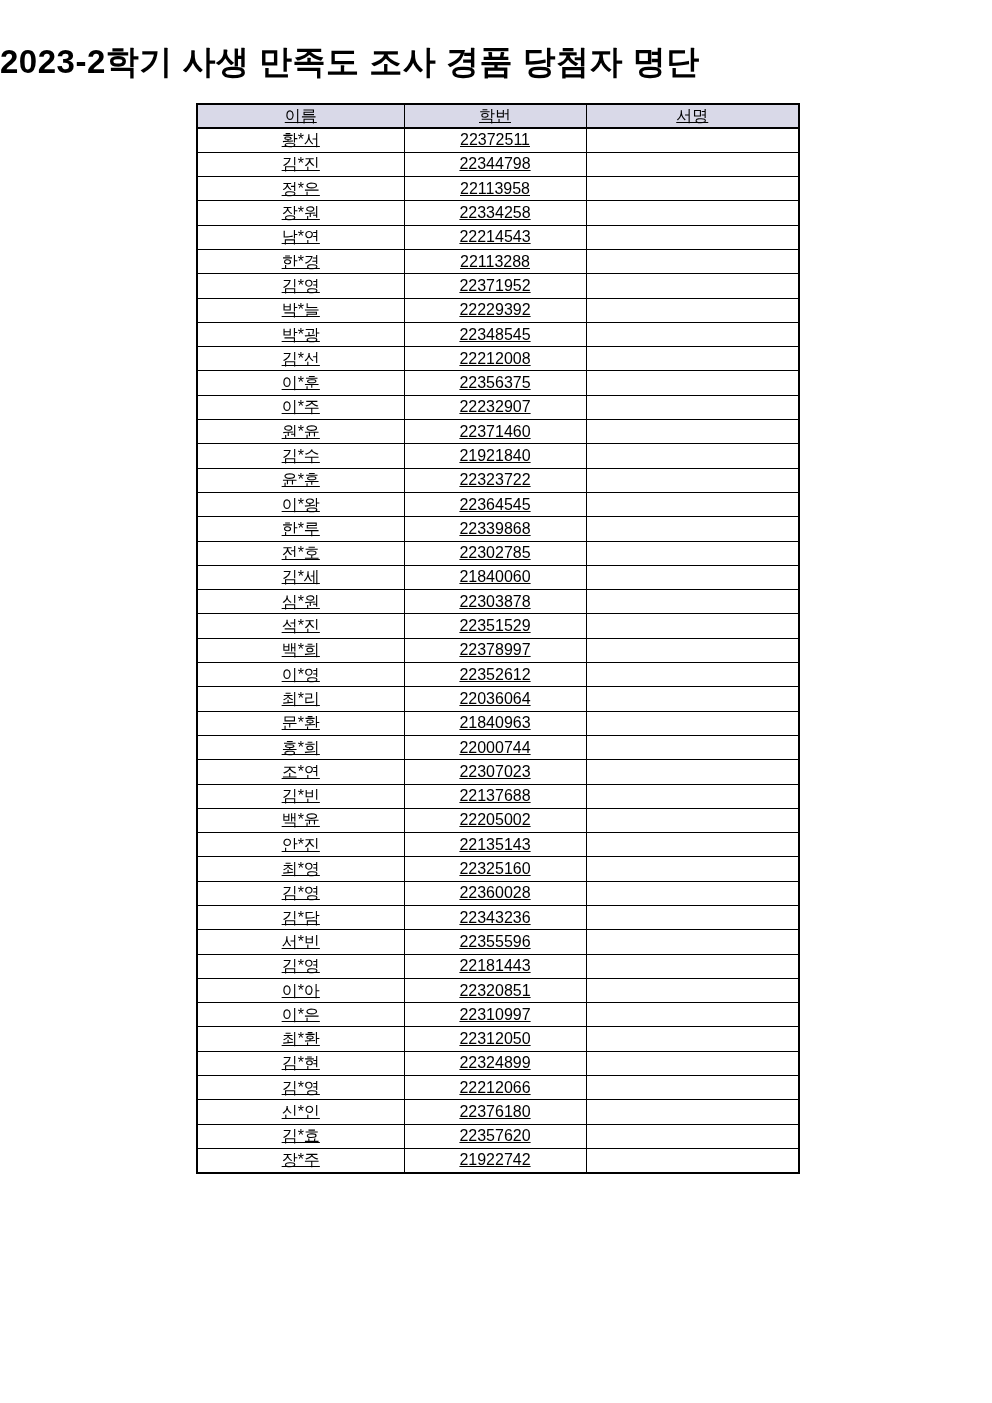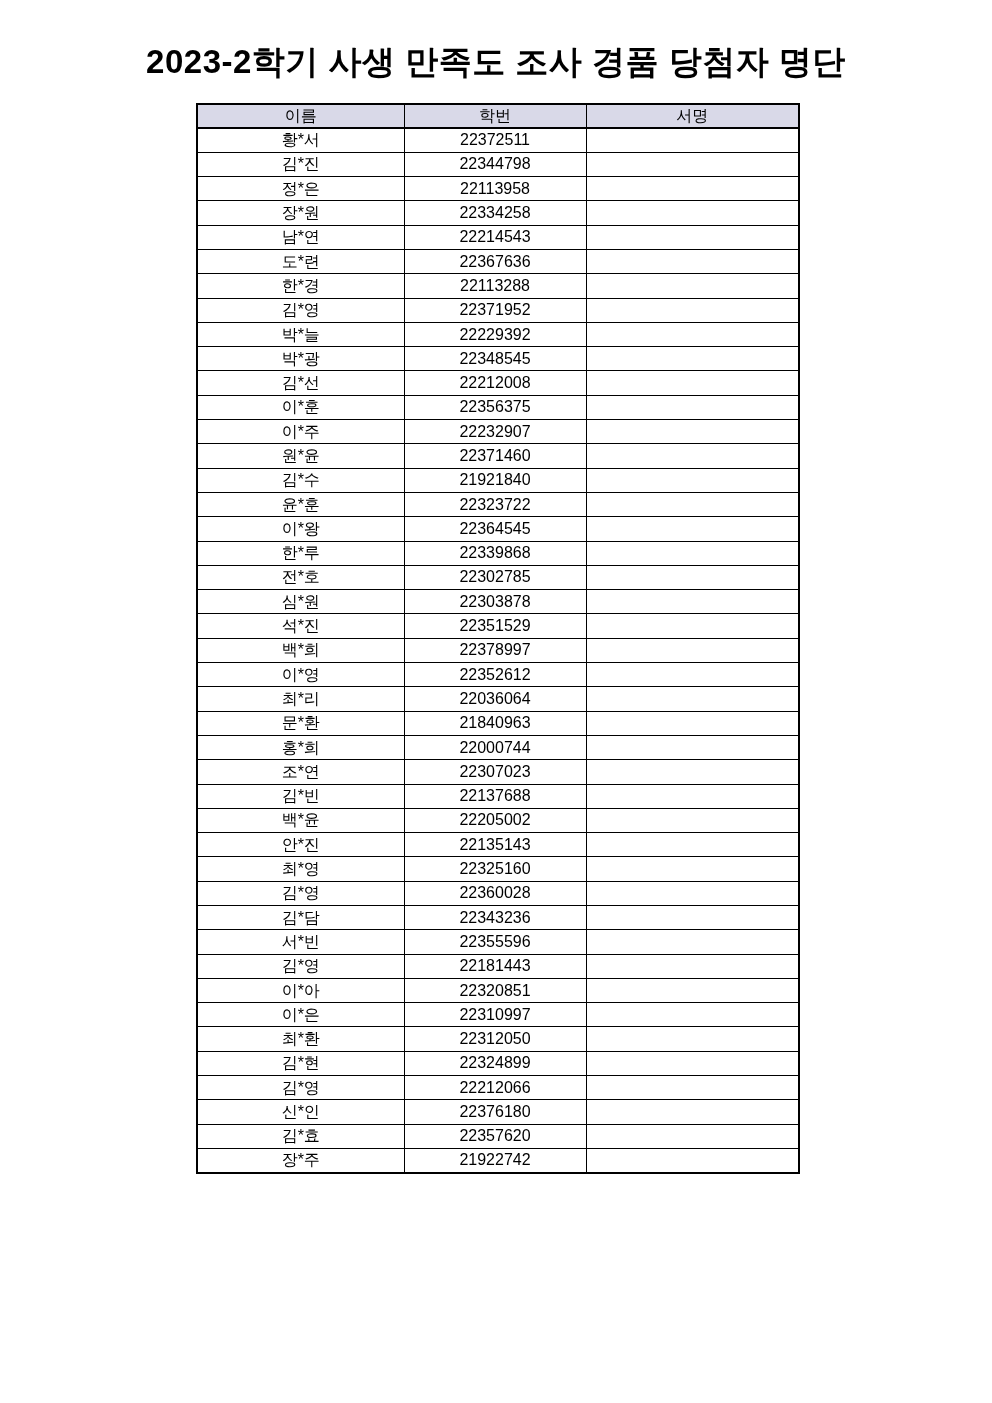--- a/index.html
+++ b/index.html
@@ -16,35 +16,36 @@
     background:#ffffff;
     font-family:"Liberation Sans","DejaVu Sans",sans-serif;
     color:var(--text-color);
     overflow:hidden;
   }
   .doc-title{
     position:absolute;
     top:40px;
     left:0;
     right:0;
-    text-align:center;
+    text-align:left;
     font-size:33px;
     font-weight:bold;
     letter-spacing:0.5px;
     color:var(--text-color);
     white-space:nowrap;
   }
   table.winners{
     position:absolute;
     left:196px;
     top:103px;
     width:602px;
     border-collapse:collapse;
     table-layout:fixed;
     border:2px solid var(--border-color);
+    text-decoration:underline;
   }
   table.winners col.c-name{width:207px;}
   table.winners col.c-id{width:182px;}
   table.winners col.c-sign{width:213px;}
   table.winners th{
     height:24px;
     background:var(--header-bg);
     border:1px solid var(--border-color);
     border-bottom:2px solid var(--border-color);
     font-size:16px;
@@ -102,25 +103,20 @@
           <td>장*원</td>
           <td>22334258</td>
           <td></td>
         </tr>
         <tr>
           <td>남*연</td>
           <td>22214543</td>
           <td></td>
         </tr>
         <tr>
-          <td>도*련</td>
-          <td>22367636</td>
-          <td></td>
-        </tr>
-        <tr>
           <td>한*경</td>
           <td>22113288</td>
           <td></td>
         </tr>
         <tr>
           <td>김*영</td>
           <td>22371952</td>
           <td></td>
         </tr>
         <tr>
@@ -169,20 +165,25 @@
           <td></td>
         </tr>
         <tr>
           <td>한*루</td>
           <td>22339868</td>
           <td></td>
         </tr>
         <tr>
           <td>전*호</td>
           <td>22302785</td>
+          <td></td>
+        </tr>
+        <tr>
+          <td>김*세</td>
+          <td>21840060</td>
           <td></td>
         </tr>
         <tr>
           <td>심*원</td>
           <td>22303878</td>
           <td></td>
         </tr>
         <tr>
           <td>석*진</td>
           <td>22351529</td>

